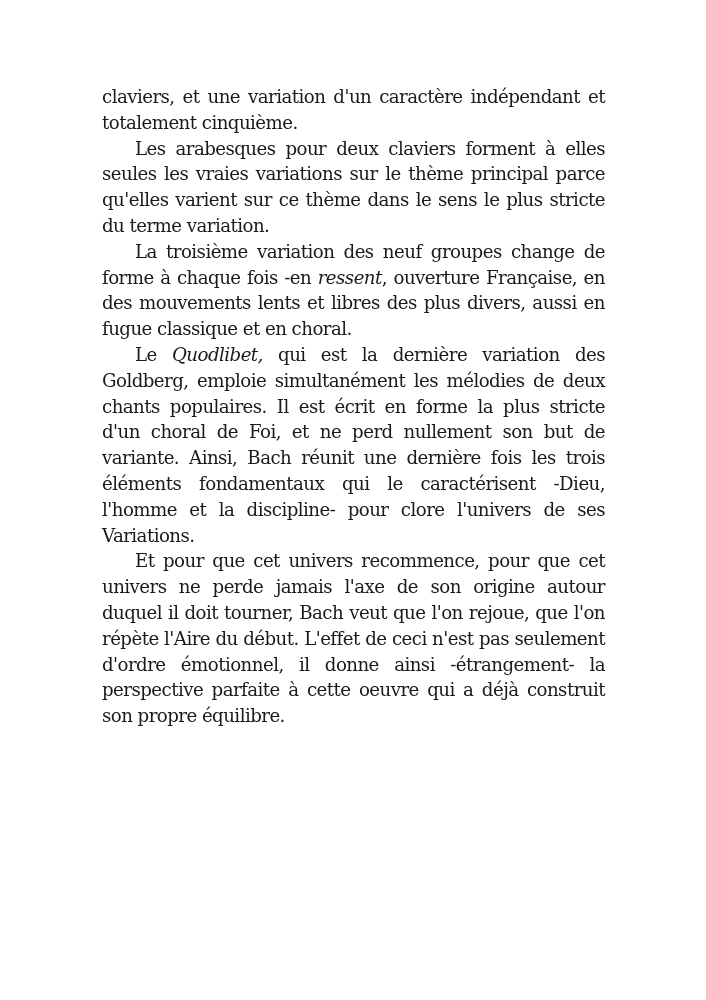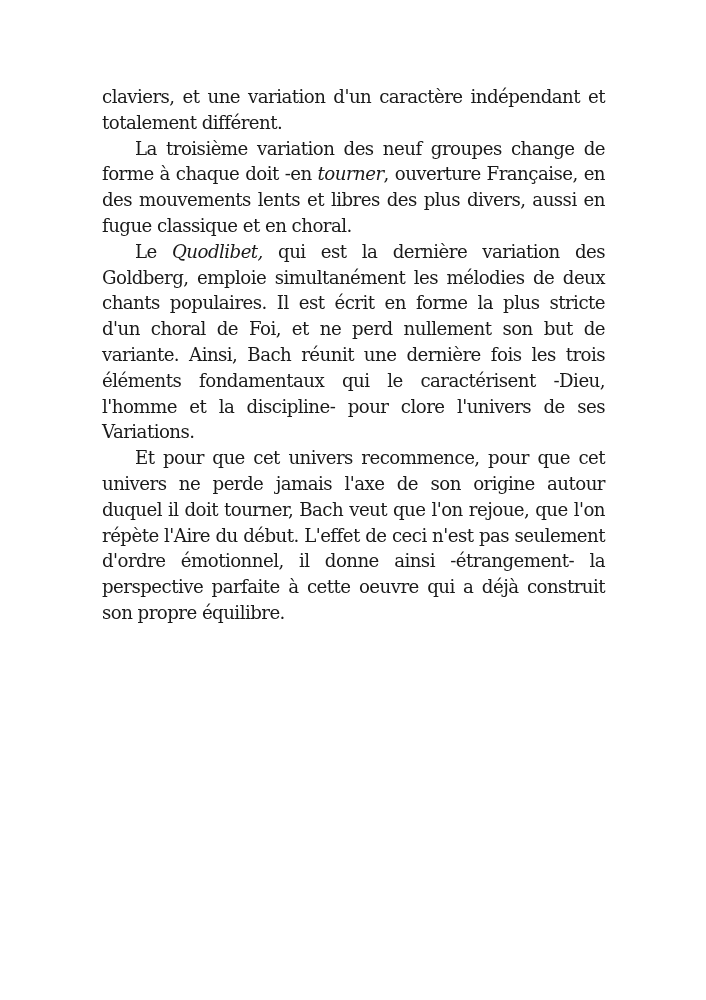--- a/index.html
+++ b/index.html
@@ -36,20 +36,23 @@
     }
     .para span.it {
       font-style: italic;
     }
   </style>
 </head>
 <body>
 
 <div class="page">
   <p class="para no-indent">
-    <span>claviers, et une variation d'un caractère indépendant et totalement différent.</span>
+    <span>claviers, et une variation d'un caractère indépendant et totalement cinquième.</span>
   </p>
-  <p class="para"><span>La troisième variation des neuf groupes change de forme à chaque doit -en </span><span class="it">tourner</span><span>, ouverture Française, en des mouvements lents et libres des plus divers, aussi en fugue classique et en choral.</span></p>
+  <p class="para">
+    <span>Les arabesques pour deux claviers forment à elles seules les vraies variations sur le thème principal parce qu'elles varient sur ce thème dans le sens le plus stricte du terme variation.</span>
+  </p>
+  <p class="para"><span>La troisième variation des neuf groupes change de forme à chaque fois -en </span><span class="it">ressent</span><span>, ouverture Française, en des mouvements lents et libres des plus divers, aussi en fugue classique et en choral.</span></p>
   <p class="para"><span>Le </span><span class="it">Quodlibet,</span><span> qui est la dernière variation des Goldberg, emploie simultanément les mélodies de deux chants populaires. Il est écrit en forme la plus stricte d'un choral de Foi, et ne perd nullement son but de variante. Ainsi, Bach réunit une dernière fois les trois éléments fondamentaux qui le caractérisent -Dieu, l'homme et la discipline- pour clore l'univers de ses Variations.</span></p>
   <p class="para">
     <span>Et pour que cet univers recommence, pour que cet univers ne perde jamais l'axe de son origine autour duquel il doit tourner, Bach veut que l'on rejoue, que l'on répète l'Aire du début. L'effet de ceci n'est pas seulement d'ordre émotionnel, il donne ainsi -étrangement- la perspective parfaite à cette oeuvre qui a déjà construit son propre équilibre.</span>
   </p>
 </div>
 
 </body></html>

